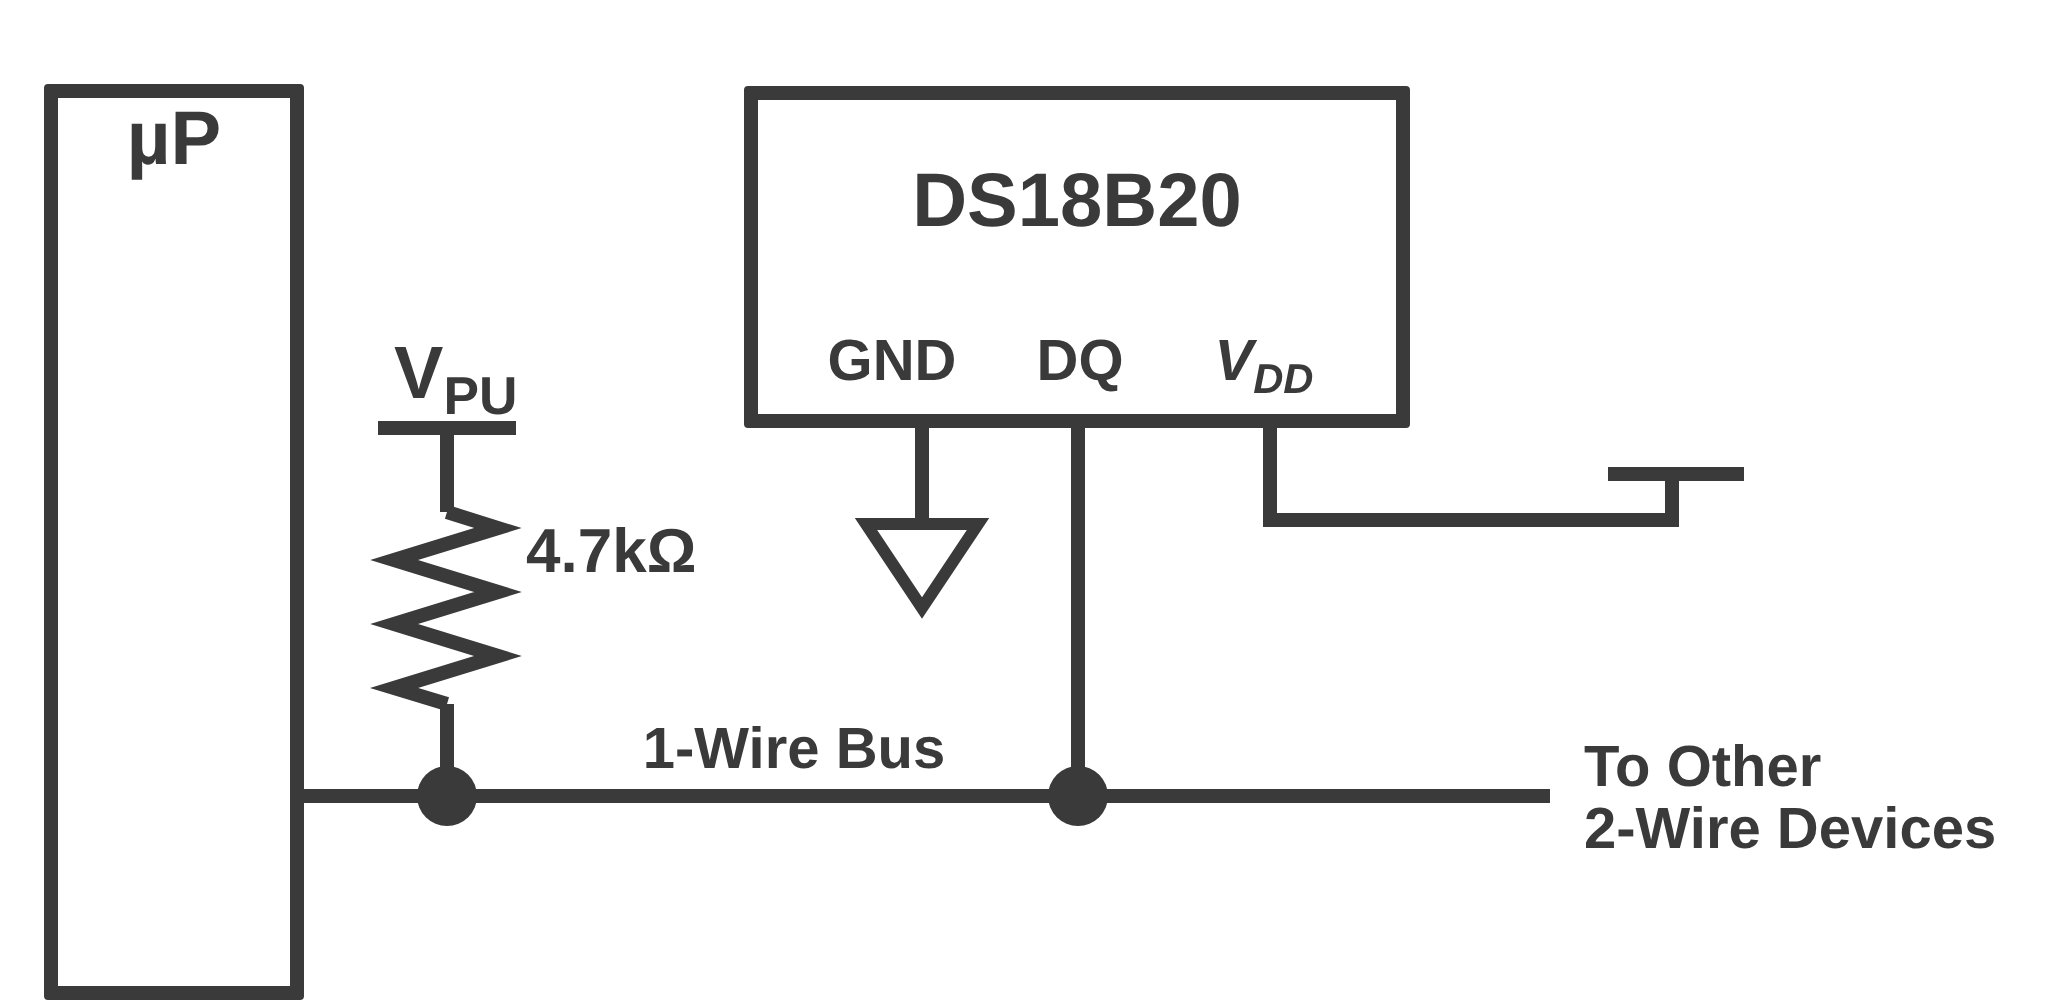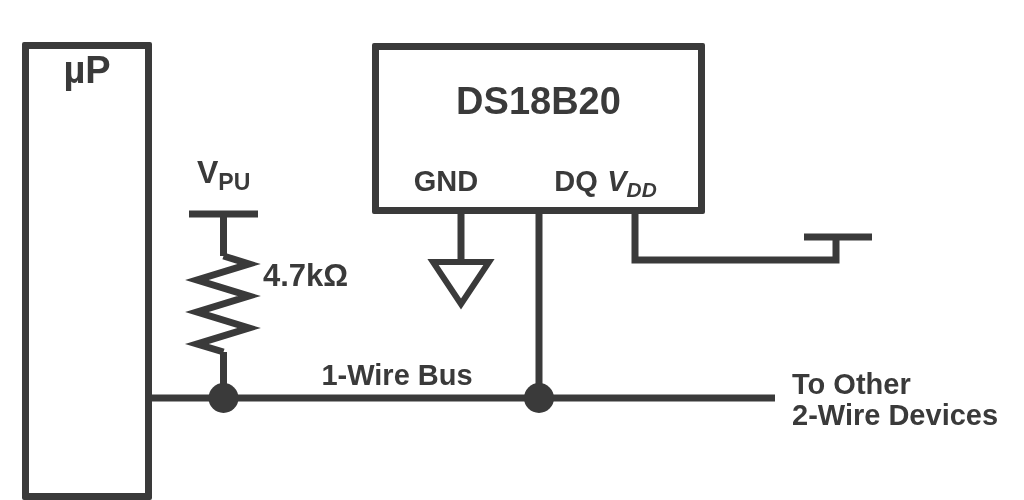--- a/index.html
+++ b/index.html
@@ -64,32 +64,32 @@
     width: 333px;
     text-align: center;
     font-size: 38px;
   }
   .pin {
     font-size: 29px;
     top: 167px;
     transform: translateX(-50%);
   }
   .pin-gnd { left: 446px; }
-  .pin-dq  { left: 540px; margin-left: 36px; }
+  .pin-dq  { left: 540px; }
   .pin-vdd { left: 632px; font-style: italic; }
   sub {
     font-size: 0.72em;
     vertical-align: -0.3em;
     line-height: 0;
     letter-spacing: 0;
   }
   .vpu-label {
     left: 197px;
-    top: 156px;
-    font-size: 32px;
+    top: 168px;
+    font-size: 37px;
   }
   .resistor-value {
     left: 263px;
     top: 260px;
     font-size: 31px;
   }
   .bus-label {
     left: 397px;
     top: 361px;
     transform: translateX(-50%);

